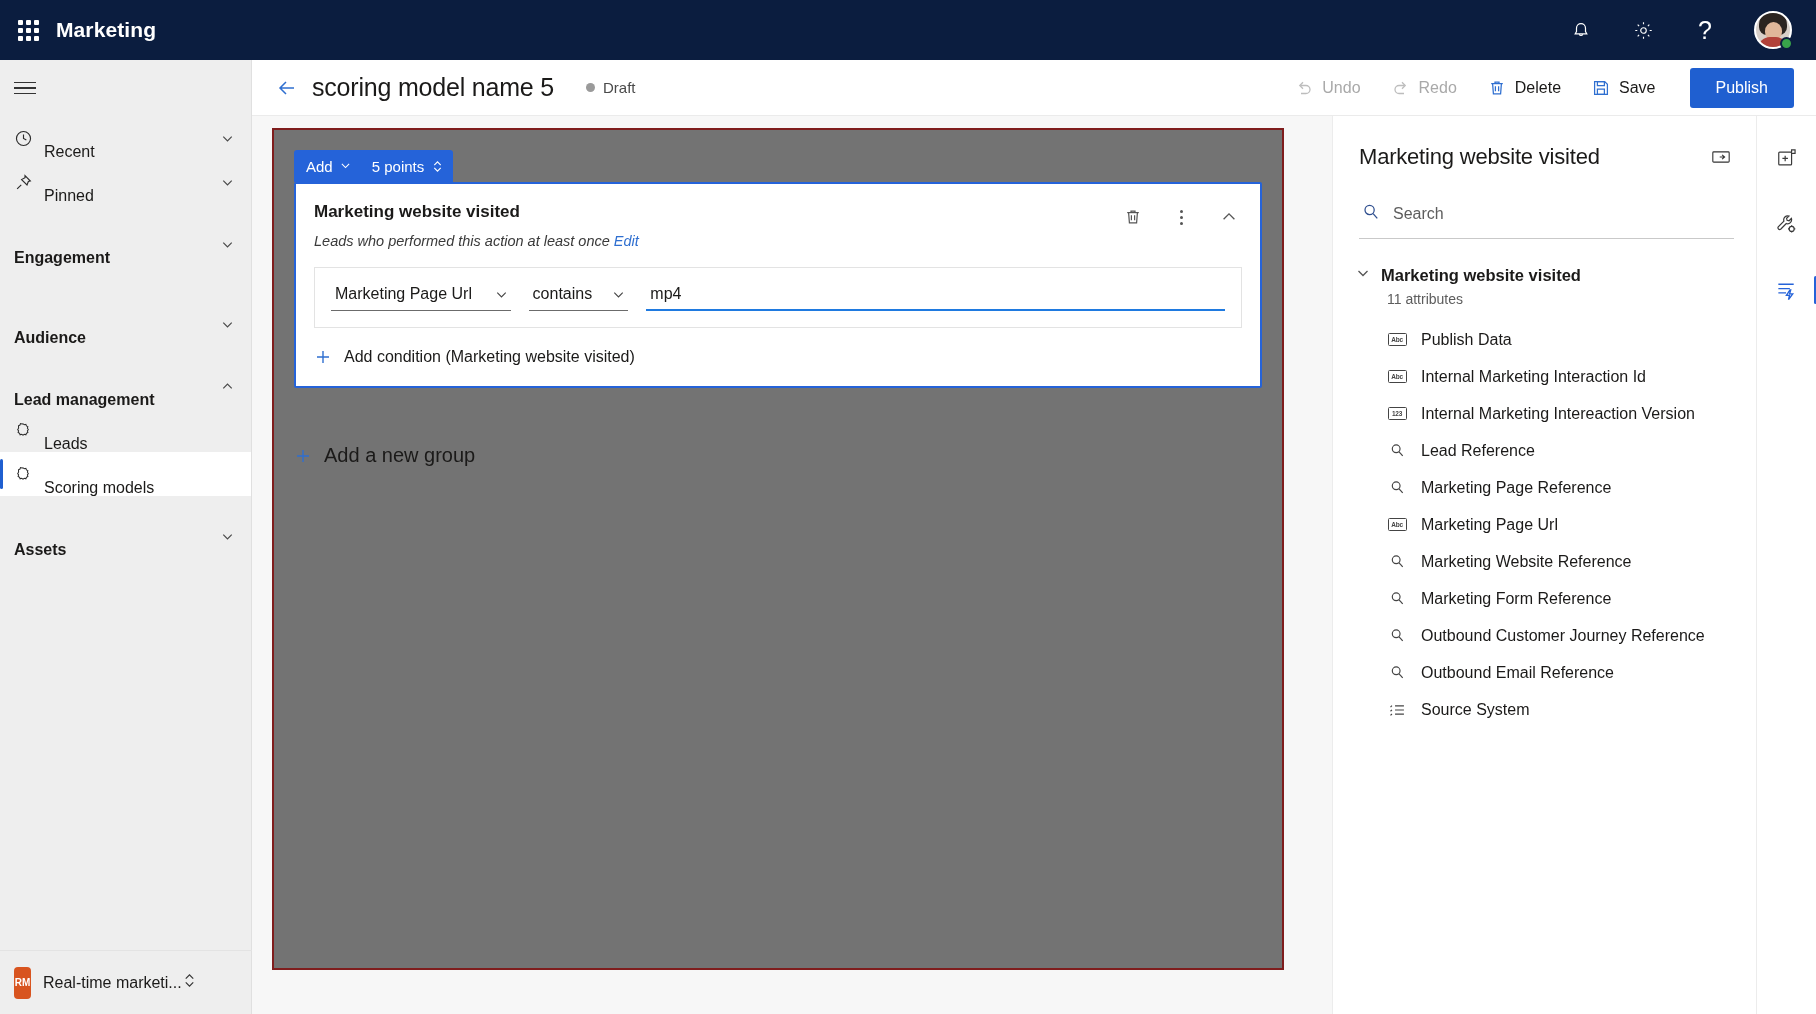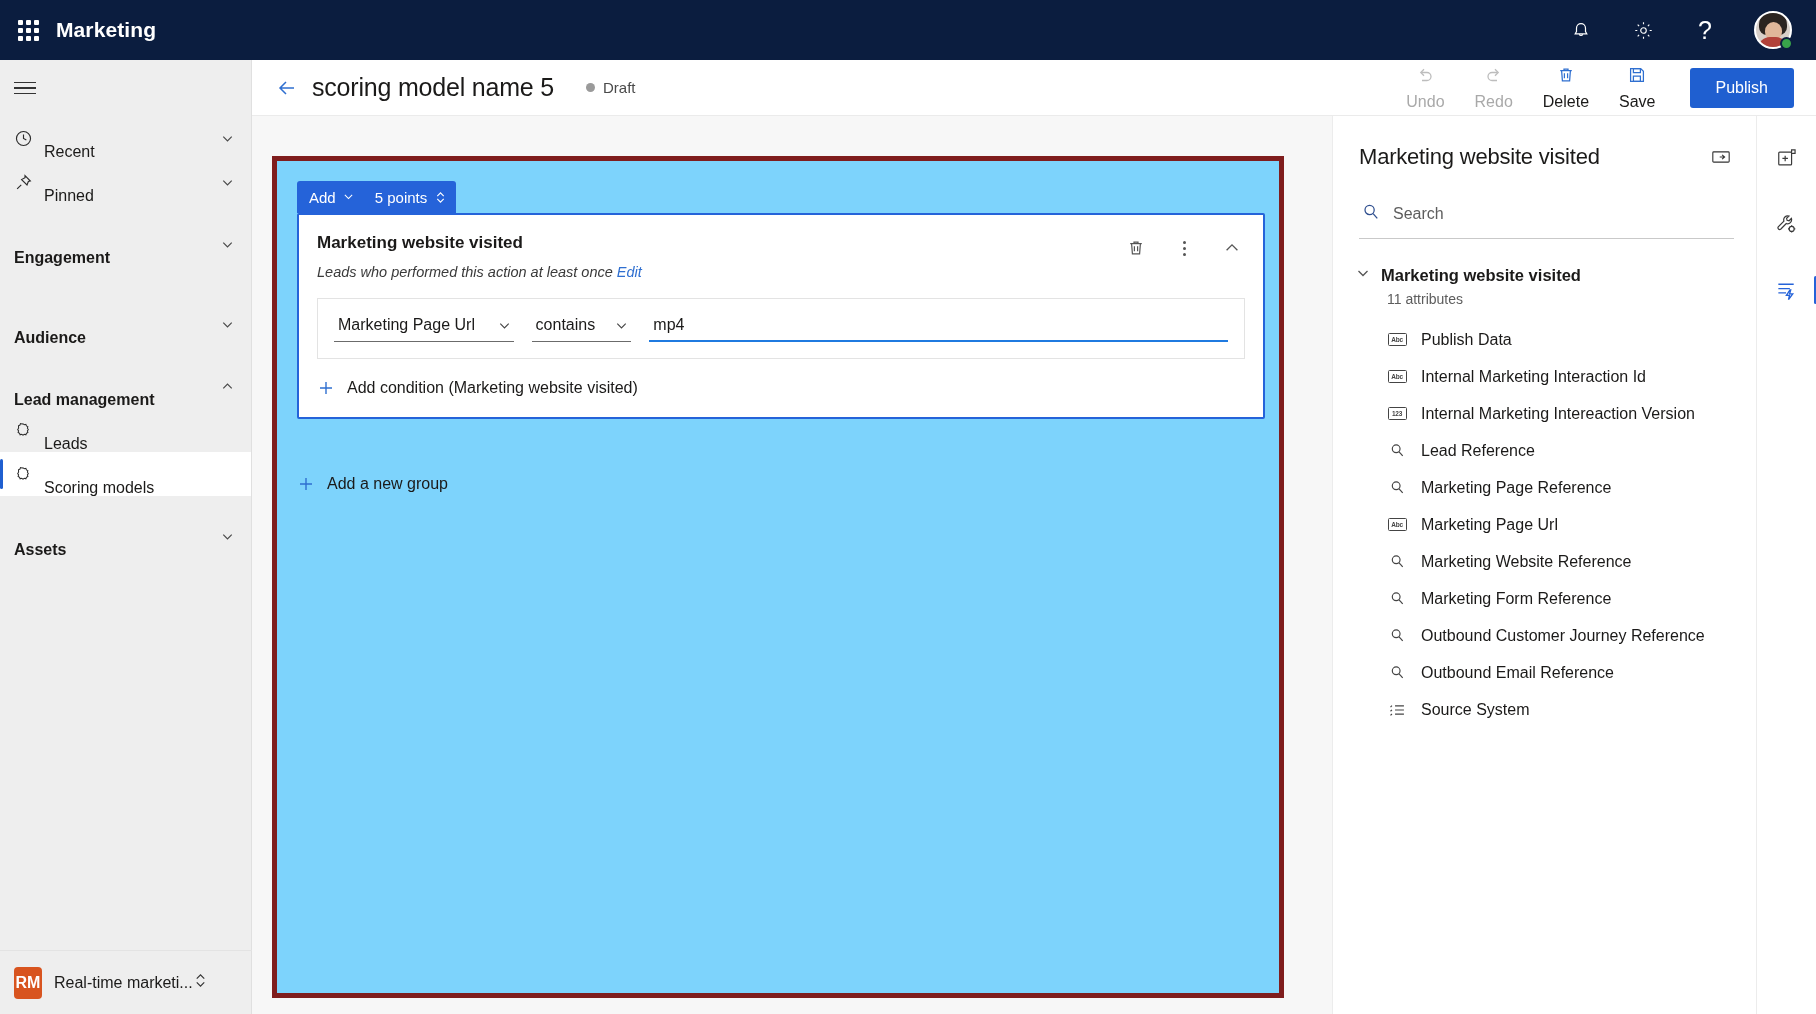--- a/index.html
+++ b/index.html
@@ -62,58 +62,58 @@
   .nav-row.selected::before {
     content: ""; position: absolute; left: 0; top: 7px; width: 3px; height: 30px;
     background: #1f5fd0; border-radius: 2px;
   }
   .nav-spacer { height: 18px; }
   .app-switch {
     position: absolute; bottom: 0; left: 0; width: 252px; height: 64px;
     display: flex; align-items: center; padding: 0 14px; cursor: pointer;
     border-top: 1px solid #e3e3e3;
   }
-  .app-badge { width: 28px; height: 32px; border-radius: 4px; background: #d8541f;
-               color: #fff; font-size: 16px; font-weight: 700; display: flex;
+  .app-badge { width: 17px; height: 32px; border-radius: 4px; background: #d8541f;
+               color: #fff; font-size: 10px; font-weight: 700; display: flex;
                align-items: center; justify-content: center; margin-right: 12px; }
   .app-switch .name { font-size: 16px; color: #1b1a19; }
 
   
   .cmdbar {
     position: absolute; top: 60px; left: 252px; width: 1564px; height: 56px;
     background: #ffffff; display: flex; align-items: center; padding: 0 22px 0 18px;
     border-bottom: 1px solid #ebebeb;
   }
   .back-btn { width: 34px; height: 34px; display: flex; align-items: center;
               justify-content: center; cursor: pointer; color: #2f6fd0; }
   .page-title { font-size: 25px; color: #1b1a19; margin-left: 8px; letter-spacing: -.2px; }
   .status { display: flex; align-items: center; gap: 8px; margin-left: 32px; }
   .status .dot { width: 9px; height: 9px; border-radius: 50%; background: #9a9a9a; }
   .status .txt { font-size: 15px; color: #4a4a4a; }
   .cmd-right { margin-left: auto; display: flex; align-items: center; gap: 10px; }
   .cmd-btn { display: flex; align-items: center; gap: 8px; padding: 7px 10px;
              font-size: 16px; color: #1b1a19; background: none; border: none;
-             cursor: pointer; font-family: inherit; flex-direction: column; }
+             cursor: pointer; font-family: inherit; }
   .cmd-btn.disabled { color: #a9a9a9; cursor: default; }
   .cmd-btn .gi { display: flex; align-items: center; color: #2f6fd0; }
   .cmd-btn.disabled .gi { color: #bdbdbd; }
   .publish-btn {
     margin-left: 14px; background: #1f5fd0; color: #ffffff; border: none;
     font-size: 16px; font-family: inherit; padding: 11px 26px; border-radius: 3px;
     cursor: pointer;
   }
 
   
   .canvas {
     position: absolute; top: 116px; left: 252px; width: 1564px; height: 898px;
     background: #f7f7f7;
   }
   .editor-pane {
-    position: absolute; left: 20px; top: 40px; width: 1012px; height: 842px;
-    background: #7dd3fc; border: 5px solid #7f1d1d;
+    position: absolute; left: 20px; top: 12px; width: 1012px; height: 842px;
+    background: #737373; border: 2px solid #7f1d1d;
   }
   .pill-row { position: absolute; left: 20px; top: 20px; }
   .points-pill {
     display: inline-flex; align-items: center; background: #2563d9; color: #ffffff;
     height: 32px; border-radius: 3px 3px 0 0; padding: 0 10px 0 12px; font-size: 15px;
     cursor: pointer; gap: 6px;
   }
   .points-pill .sep { width: 8px; }
   .spinner-arrows { display: flex; flex-direction: column; line-height: 6px;
                     font-size: 11px; margin-left: 2px; }
@@ -150,21 +150,21 @@
     font-size: 16px; font-family: inherit; color: #1b1a19; padding: 3px 4px 6px 4px;
     background: none;
   }
   .add-link {
     display: flex; align-items: center; gap: 12px; font-size: 16px; color: #1b1a19;
     padding: 20px 18px 20px 18px; cursor: pointer;
   }
   .plus { color: #2f6fd0; display: flex; align-items: center; }
   .add-group {
     position: absolute; left: 20px; top: 308px; display: flex; align-items: center;
-    gap: 12px; font-size: 16px; color: #1b1a19; cursor: pointer; padding: 6px 0;
+    gap: 12px; font-size: 20px; color: #1b1a19; cursor: pointer; padding: 6px 0;
   }
 
   
   .right-panel {
     position: absolute; right: 60px; top: 0; width: 424px; height: 898px;
     background: #ffffff; border-left: 1px solid #ececec;
   }
   .rp-head { display: flex; align-items: center; padding: 28px 22px 22px 26px; }
   .rp-title { font-size: 22px; color: #1b1a19; flex: 1; letter-spacing: -.2px; }
   .rp-search {

